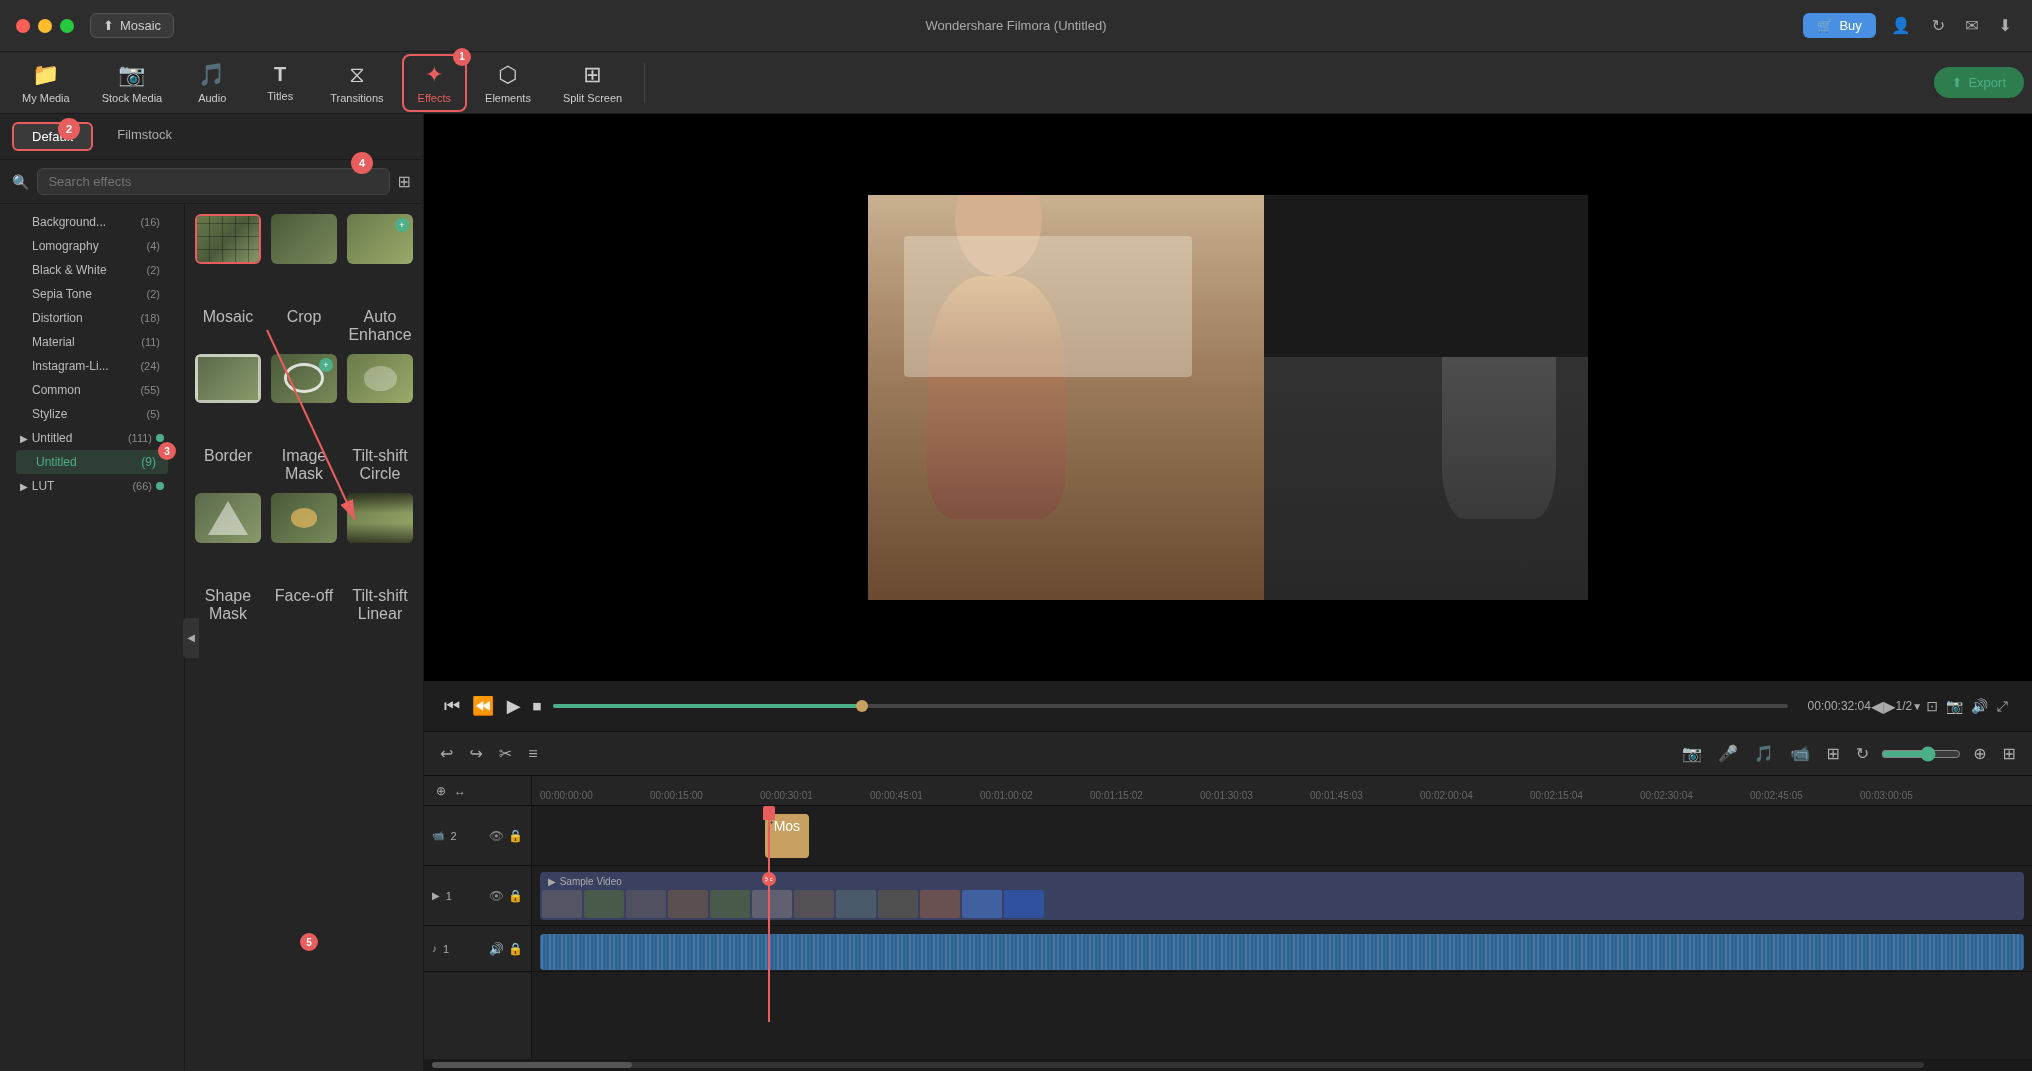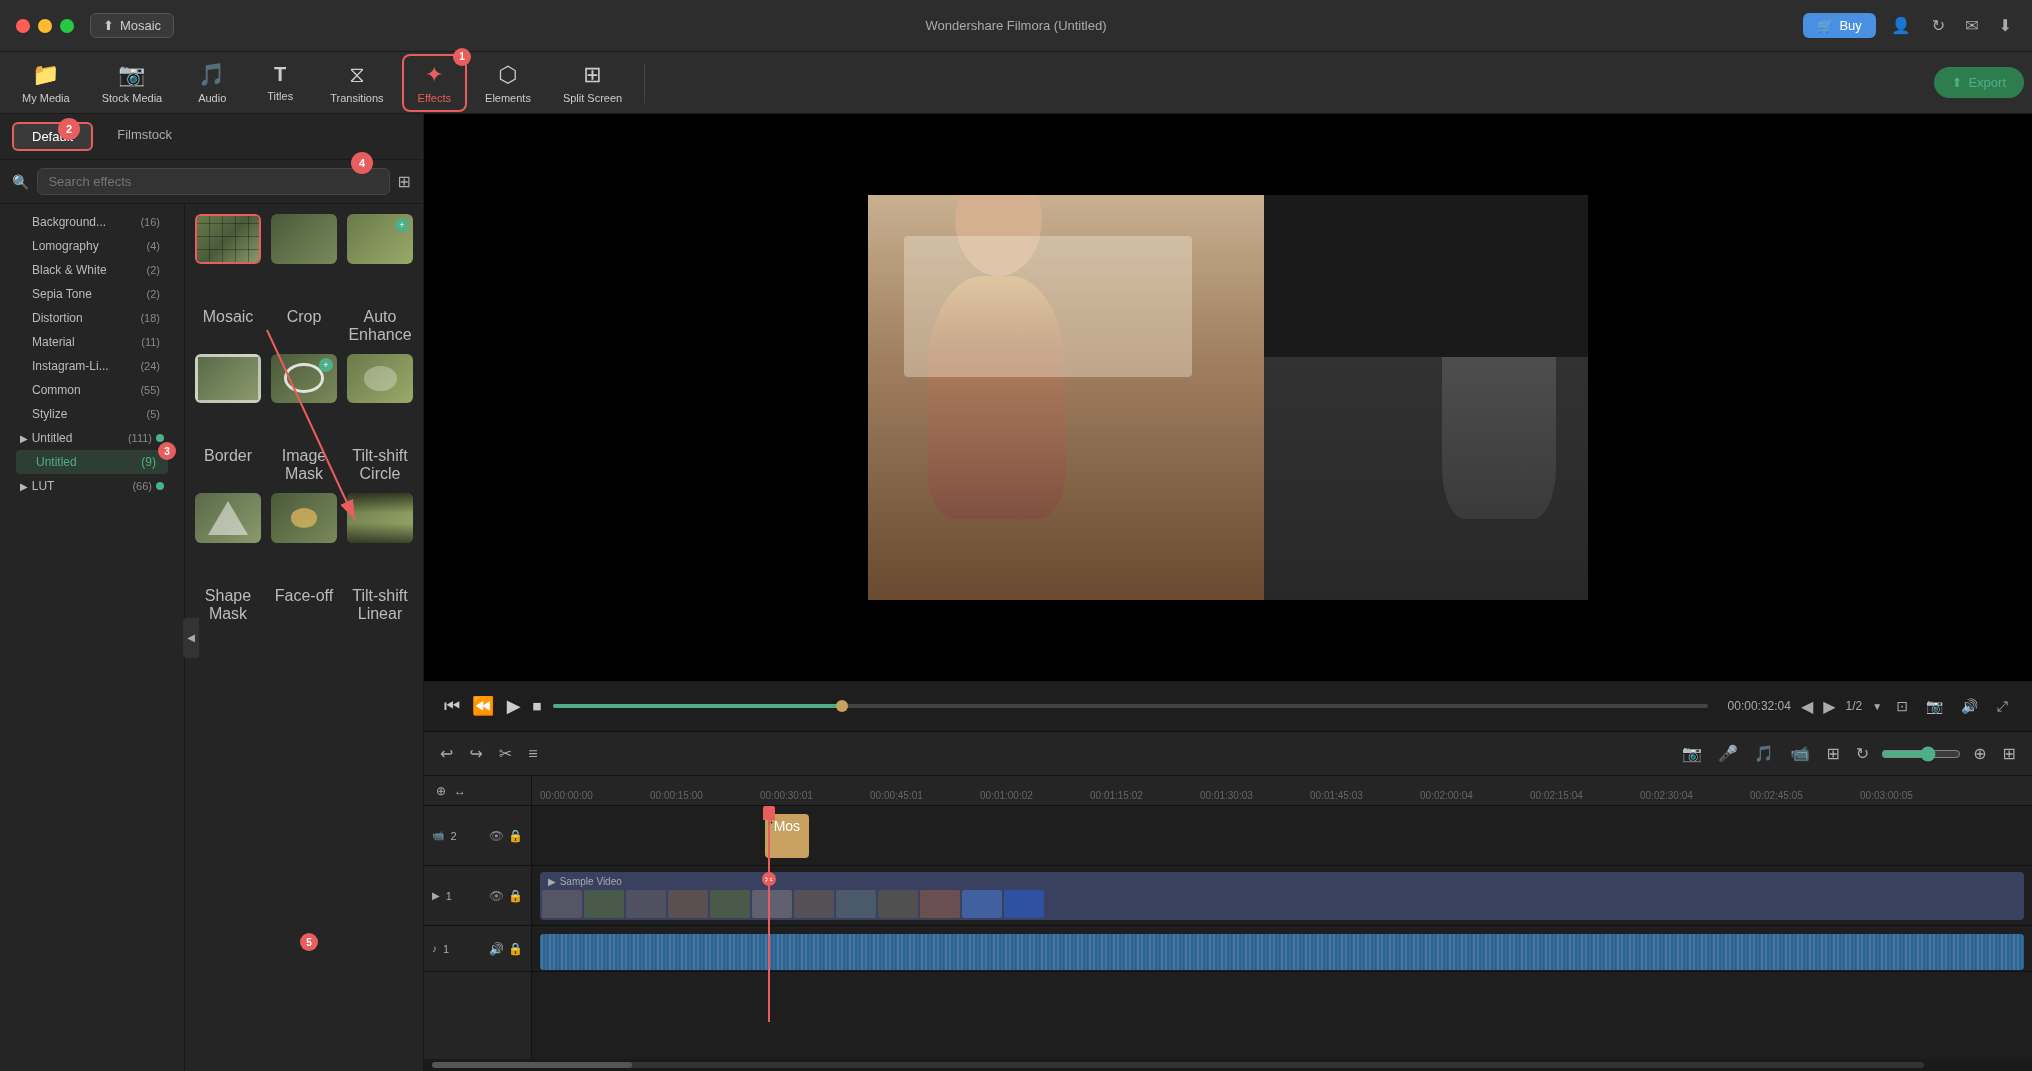--- a/index.html
+++ b/index.html
@@ -340,21 +340,20 @@
       transform: translate(-50%, -50%);
       width: 12px;
       height: 12px;
       background: #c8a060;
       border-radius: 50%;
     }
     .play-btn { color: #ccc; font-size: 18px; cursor: pointer; background: none; border: none; }
     .playback-right {
       display: flex;
       align-items: center;
-      gap: 10px;
     }
 
     
     .timeline-area {
       height: 340px;
       background: #1e1e1e;
       display: flex;
       flex-direction: column;
       border-top: 1px solid #111;
     }

